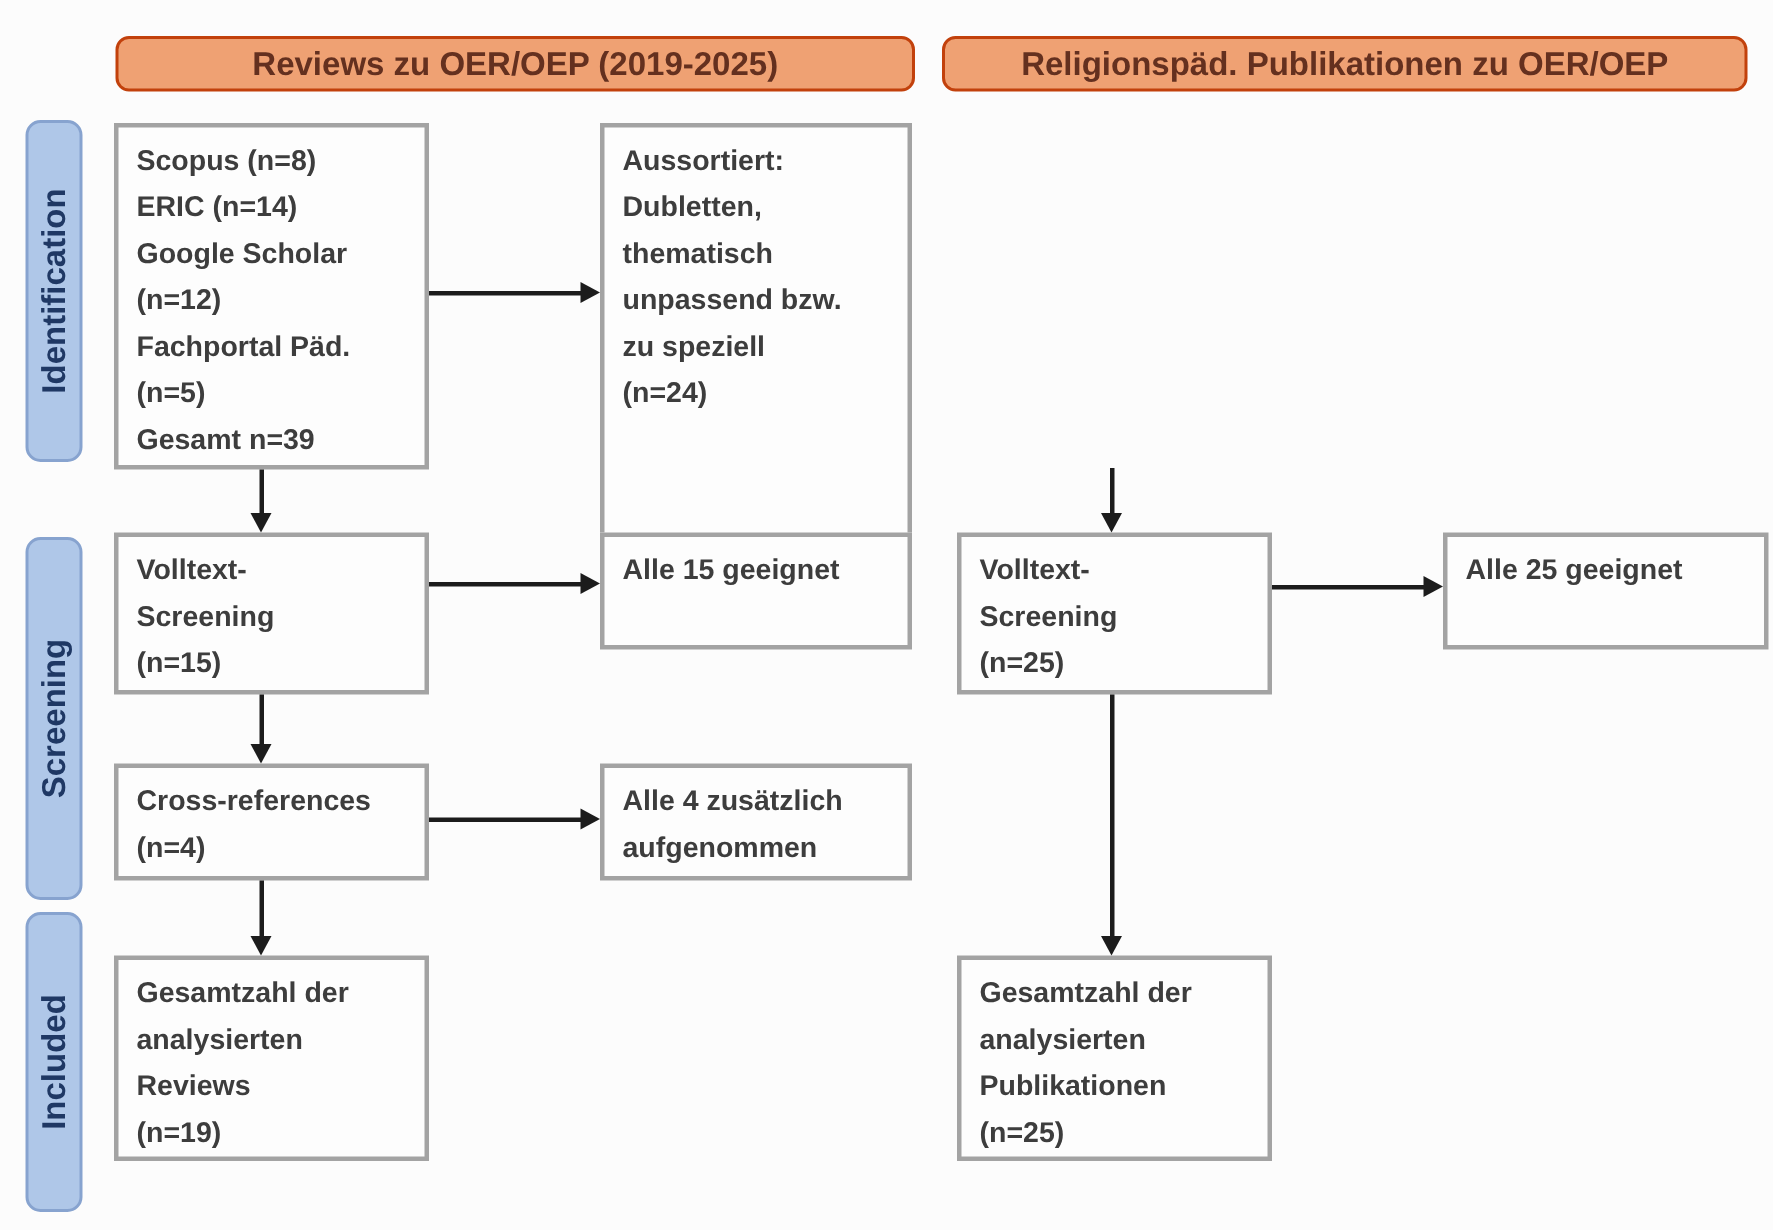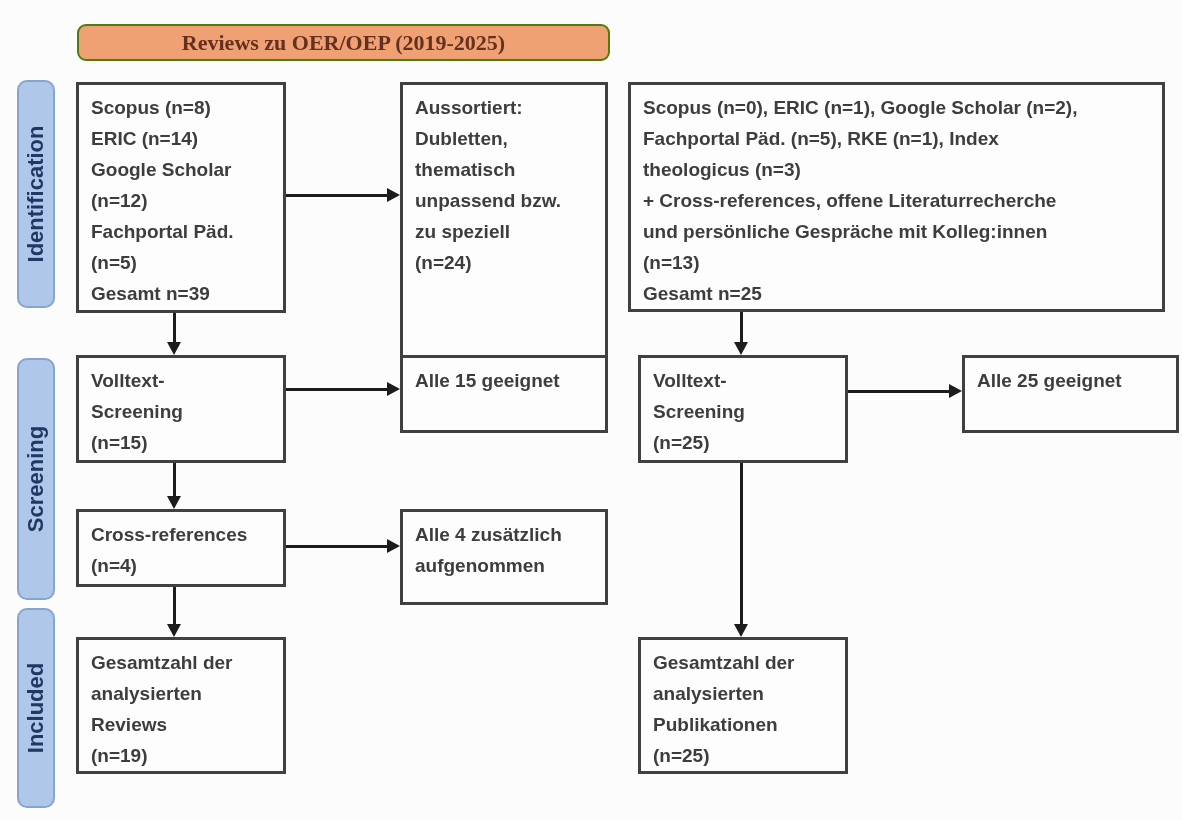--- a/index.html
+++ b/index.html
@@ -4,36 +4,35 @@
 <style>
   html,body { margin:0; padding:0; background:#ffffff; }
   .canvas {
     position:relative; width:1182px; height:820px;
     background:#fcfcfc; overflow:hidden;
     font-family:"Liberation Sans", sans-serif;
     font-weight:bold;
   }
   .hdr {
     position:absolute; box-sizing:border-box;
-    background:#efa173; border:2px solid #4d7c0f; border-radius:9px;
+    background:#efa173; border:2px solid #c2410c; border-radius:9px;
     color:#64301f; font-size:22px;
     display:flex; align-items:center; justify-content:center;
     text-align:center;
-    font-family:Liberation Serif, serif;
   }
   .pill {
     position:absolute; box-sizing:border-box;
     background:#afc7e8; border:2px solid #87a3cf; border-radius:10px;
     color:#1f3864; font-size:22px;
     display:flex; align-items:center; justify-content:center;
   }
   .pill span { transform:rotate(-90deg); white-space:nowrap; }
   .box {
     position:absolute; box-sizing:border-box;
-    background:#fdfdfd; border:3px solid #404040;
+    background:#fdfdfd; border:3px solid #a3a3a3;
     color:#3d3d3d; font-size:19px; line-height:31px;
     padding:7px 12px; white-space:pre;
   }
   .arr-h, .arr-v { position:absolute; background:#1c1c1c; }
   .arr-h { height:3px; }
   .arr-h::after {
     content:""; position:absolute; right:-12px; top:-6px; width:0; height:0;
     border-left:13px solid #1c1c1c;
     border-top:7px solid transparent; border-bottom:7px solid transparent;
   }
@@ -43,20 +42,21 @@
     border-top:13px solid #1c1c1c;
     border-left:7px solid transparent; border-right:7px solid transparent;
   }
 </style>
 </head>
 <body>
 
 <div class="canvas">
 
   <div class="hdr" style="left:77px; top:24px; width:533px; height:37px;">Reviews zu OER/OEP (2019-2025)</div>
+  <div class="hdr" style="left:628px; top:24px; width:537px; height:37px;">Religionspäd. Publikationen zu OER/OEP</div>
 
   <div class="pill" style="left:17px; top:80px; width:38px; height:228px;">
     <span>Identification</span>
   </div>
   <div class="pill" style="left:17px; top:358px; width:38px; height:242px;">
     <span>Screening</span>
   </div>
   <div class="pill" style="left:17px; top:608px; width:38px; height:200px;">
     <span>Included</span>
   </div>
@@ -73,34 +73,27 @@
 thematisch
 unpassend bzw.
 zu speziell
 (n=24)</div>
   <div class="box" style="left:76px; top:355px; width:210px; height:108px;">Volltext-
 Screening
 (n=15)</div>
   <div class="box" style="left:400px; top:355px; width:208px; height:78px;">Alle 15 geeignet</div>
   <div class="box" style="left:76px; top:509px; width:210px; height:78px;">Cross-references
 (n=4)</div>
-  <div class="box" style="left:400px; top:509px; width:208px; height:96px;">Alle 4 zusätzlich
+  <div class="box" style="left:400px; top:509px; width:208px; height:78px;">Alle 4 zusätzlich
 aufgenommen</div>
   <div class="box" style="left:76px; top:637px; width:210px; height:137px;">Gesamtzahl der
 analysierten
 Reviews
 (n=19)</div>
 
-  <div class="box" style="left:628px; top:82px; width:537px; height:230px;">Scopus (n=0), ERIC (n=1), Google Scholar (n=2),
-Fachportal Päd. (n=5), RKE (n=1), Index
-theologicus (n=3)
-+ Cross-references, offene Literaturrecherche
-und persönliche Gespräche mit Kolleg:innen
-(n=13)
-Gesamt n=25</div>
   <div class="box" style="left:638px; top:355px; width:210px; height:108px;">Volltext-
 Screening
 (n=25)</div>
   <div class="box" style="left:962px; top:355px; width:217px; height:78px;">Alle 25 geeignet</div>
   <div class="box" style="left:638px; top:637px; width:210px; height:137px;">Gesamtzahl der
 analysierten
 Publikationen
 (n=25)</div>
 
   <div class="arr-h" style="left:286px; top:194px; width:102px;"></div>

